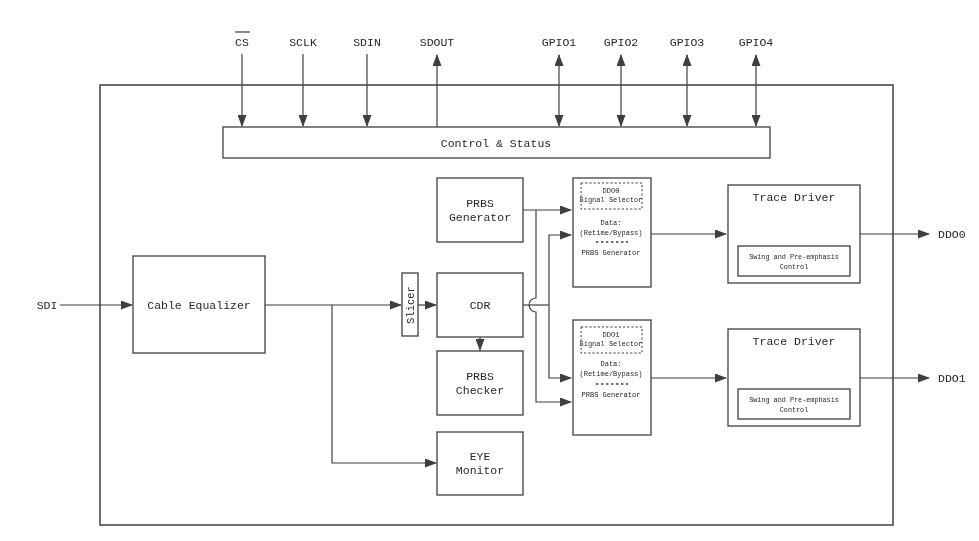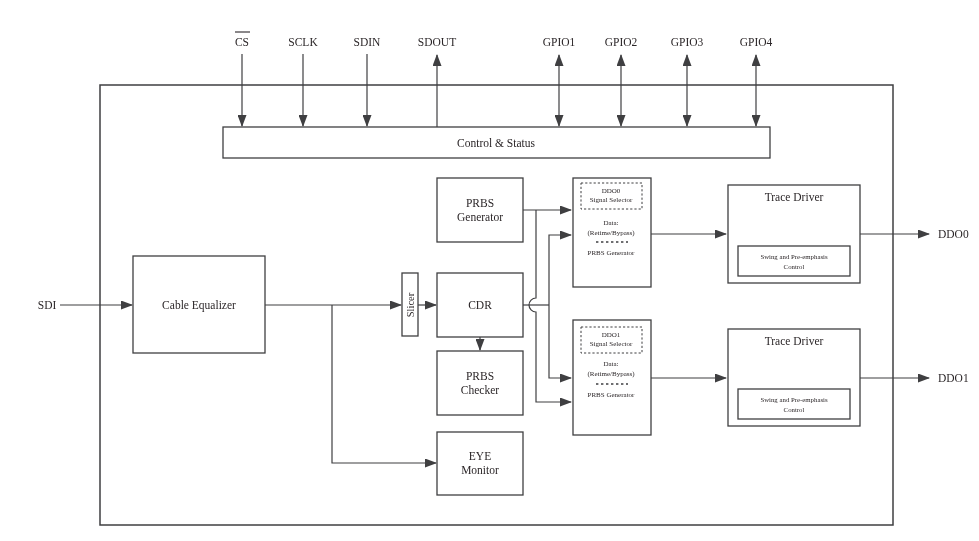--- a/index.html
+++ b/index.html
@@ -1,18 +1,18 @@
 <!DOCTYPE html>
 <html style="--line: #3f3f41; --text: #2b2628; --bg: #ffffff;"><head>
 <meta charset="utf-8">
 <style>
   :root{ --line:#3f3f41; --text:#2b2628; --bg:#ffffff; }
   html,body{margin:0;padding:0;background:var(--bg);}
   .stage{position:relative;width:979px;height:541px;background:var(--bg);
-         font-family:Liberation Serif, serif;}
+         font-family:Liberation Mono, monospace;}
   svg{display:block}
   .wire{stroke:var(--line);stroke-width:1.2;fill:none;}
   .box{fill:var(--bg);stroke:var(--line);stroke-width:1.3;}
   .chip{fill:none;stroke:var(--line);stroke-width:1.5;}
   .dashbox{fill:none;stroke:var(--line);stroke-width:1;stroke-dasharray:2.2 2;}
   .divider{stroke:var(--line);stroke-width:1.6;stroke-dasharray:2.4 2.6;fill:none;}
   .ovl{stroke:var(--text);stroke-width:1.1;}
   text{fill:var(--text);}
   .t11{font-size:11.5px;}
   .t10{font-size:10.5px;}

